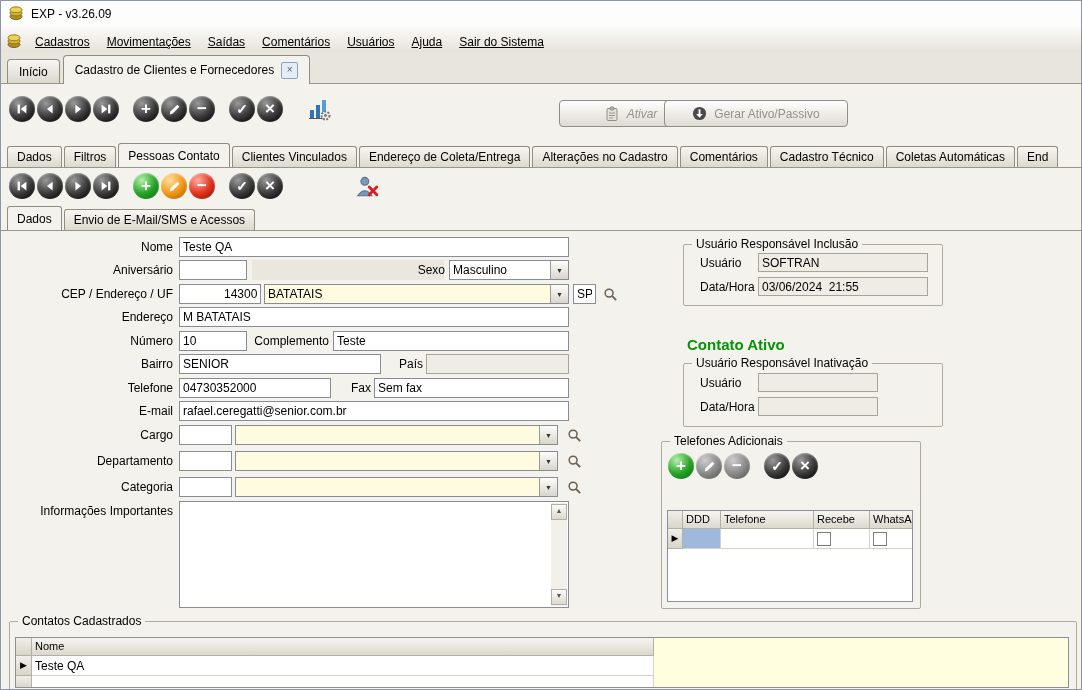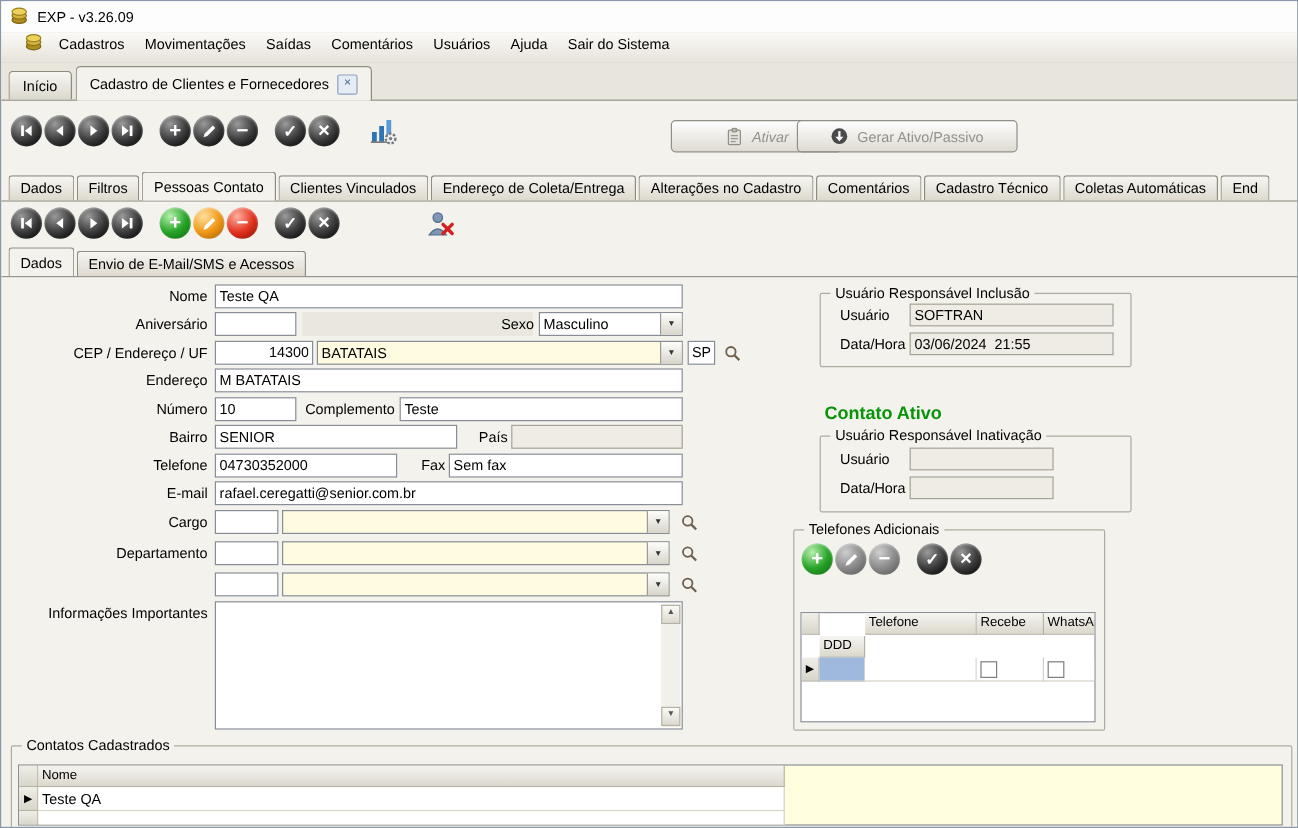--- a/index.html
+++ b/index.html
@@ -1,18 +1,18 @@
 <!DOCTYPE html>
 <html><head>
 <meta charset="utf-8">
 <style>
   body{margin:0;background:#d4d0c8;}
   .win{position:relative;width:1082px;height:690px;background:#f3f2ed;font-family:"Liberation Sans",sans-serif;font-size:12px;color:#000;overflow:hidden;box-sizing:border-box;border:1px solid #8a97a8;}
   .titlebar{position:absolute;left:0;top:0;right:0;height:26px;background:#fdfdfd;border-bottom:1px solid #d9d9d9;display:flex;align-items:center;gap:7px;padding-left:7px;}
-  .menubar{position:absolute;left:0;top:26px;right:0;height:25px;background:linear-gradient(#fbfaf7,#e6e3da);border-bottom:1px solid #ccc9bd;display:flex;align-items:flex-start;padding-left:19px;gap:1px;}
+  .menubar{position:absolute;left:0;top:26px;right:0;height:25px;background:linear-gradient(#fbfaf7,#e6e3da);border-bottom:1px solid #ccc9bd;display:flex;align-items:flex-end;padding-left:5px;gap:1px;text-decoration:underline;}
   .mi{padding:3px 8px;cursor:default;}
   .tabstrip{position:absolute;left:0;top:51px;right:0;height:31px;background:#e7e5dc;border-bottom:1px solid #98958a;display:flex;align-items:flex-end;padding-left:6px;}
   .mtab{display:flex;align-items:center;gap:7px;height:23px;padding:0 11px;margin-right:3px;border:1px solid #8f8c80;border-bottom:none;border-radius:4px 4px 0 0;background:linear-gradient(#f7f6f2,#dbd8cd);}
   .mtab.active{height:28px;background:#f3f2ed;margin-bottom:-1px;z-index:3;}
   .tabclose{width:15px;height:15px;border:1px solid #8fa0bd;background:#e4ecf6;color:#44618f;font-size:10px;line-height:13px;text-align:center;border-radius:2px;}
   .tb{position:absolute;display:flex;align-items:center;}
   .cbtn{width:26px;height:26px;border-radius:50%;display:flex;align-items:center;justify-content:center;margin-right:2px;box-shadow:inset 0 1px 2px rgba(255,255,255,.45);}
   .c-blk{background:radial-gradient(circle at 34% 28%,#9a9a9a,#3c3c3c 52%,#000 95%);}
   .c-grn{background:radial-gradient(circle at 34% 28%,#b8f0b0,#28a428 52%,#0b6e0b 95%);}
   .c-org{background:radial-gradient(circle at 34% 28%,#ffe2a0,#f09818 52%,#a86200 95%);}
@@ -301,20 +301,21 @@
     <span class="ct"></span>
     <span class="cb">▼</span>
   </div>
   <button class="sbtn" style="left:563px;top:450px;">
       <svg width="15" height="15" viewBox="0 0 16 16">
         <circle cx="6.5" cy="6.5" r="4.2" fill="none" stroke="#6b5f4e" stroke-width="1.6"></circle>
         <line x1="9.8" y1="9.8" x2="14" y2="14" stroke="#6b5f4e" stroke-width="2"></line>
       </svg>
     </button>
 
+  <span class="lbl" style="left:2px;width:170px;top:476px;">Categoria</span>
   <input class="inp" style="left: 178px; top: 476px; width: 53px;" value="">
   <div class="combo cream" style="left:234px;top:476px;width:323px;">
     <span class="ct"></span>
     <span class="cb">▼</span>
   </div>
   <button class="sbtn" style="left:563px;top:476px;">
       <svg width="15" height="15" viewBox="0 0 16 16">
         <circle cx="6.5" cy="6.5" r="4.2" fill="none" stroke="#6b5f4e" stroke-width="1.6"></circle>
         <line x1="9.8" y1="9.8" x2="14" y2="14" stroke="#6b5f4e" stroke-width="2"></line>
       </svg>
@@ -365,21 +366,21 @@
       <div class="cbtn c-blk">
           <span class="g g14">✓</span>
         </div>
       <div class="cbtn c-blk">
           <span class="g">×</span>
         </div>
     </div>
     <div class="tbl" style="left:5px;top:68px;width:246px;height:92px;">
       <div class="trow">
         <div class="selc" style="width:15px;height:18px;"></div>
-        <div class="th" style="width:38px;margin-top:19px;">DDD</div>
+        <div class="th" style="width:38px;">DDD</div>
         <div class="th" style="width:93px;">Telefone</div>
         <div class="th" style="width:56px;">Recebe SMS</div>
         <div class="th" style="flex:1;border-right:none;">WhatsApp</div>
       </div>
       <div class="trow">
         <div class="selc" style="width:15px;height:20px;">
             <span class="selglyph">▶</span>
           </div>
         <div class="td ddd" style="width:38px;"></div>
         <div class="td" style="width:93px;"></div>

